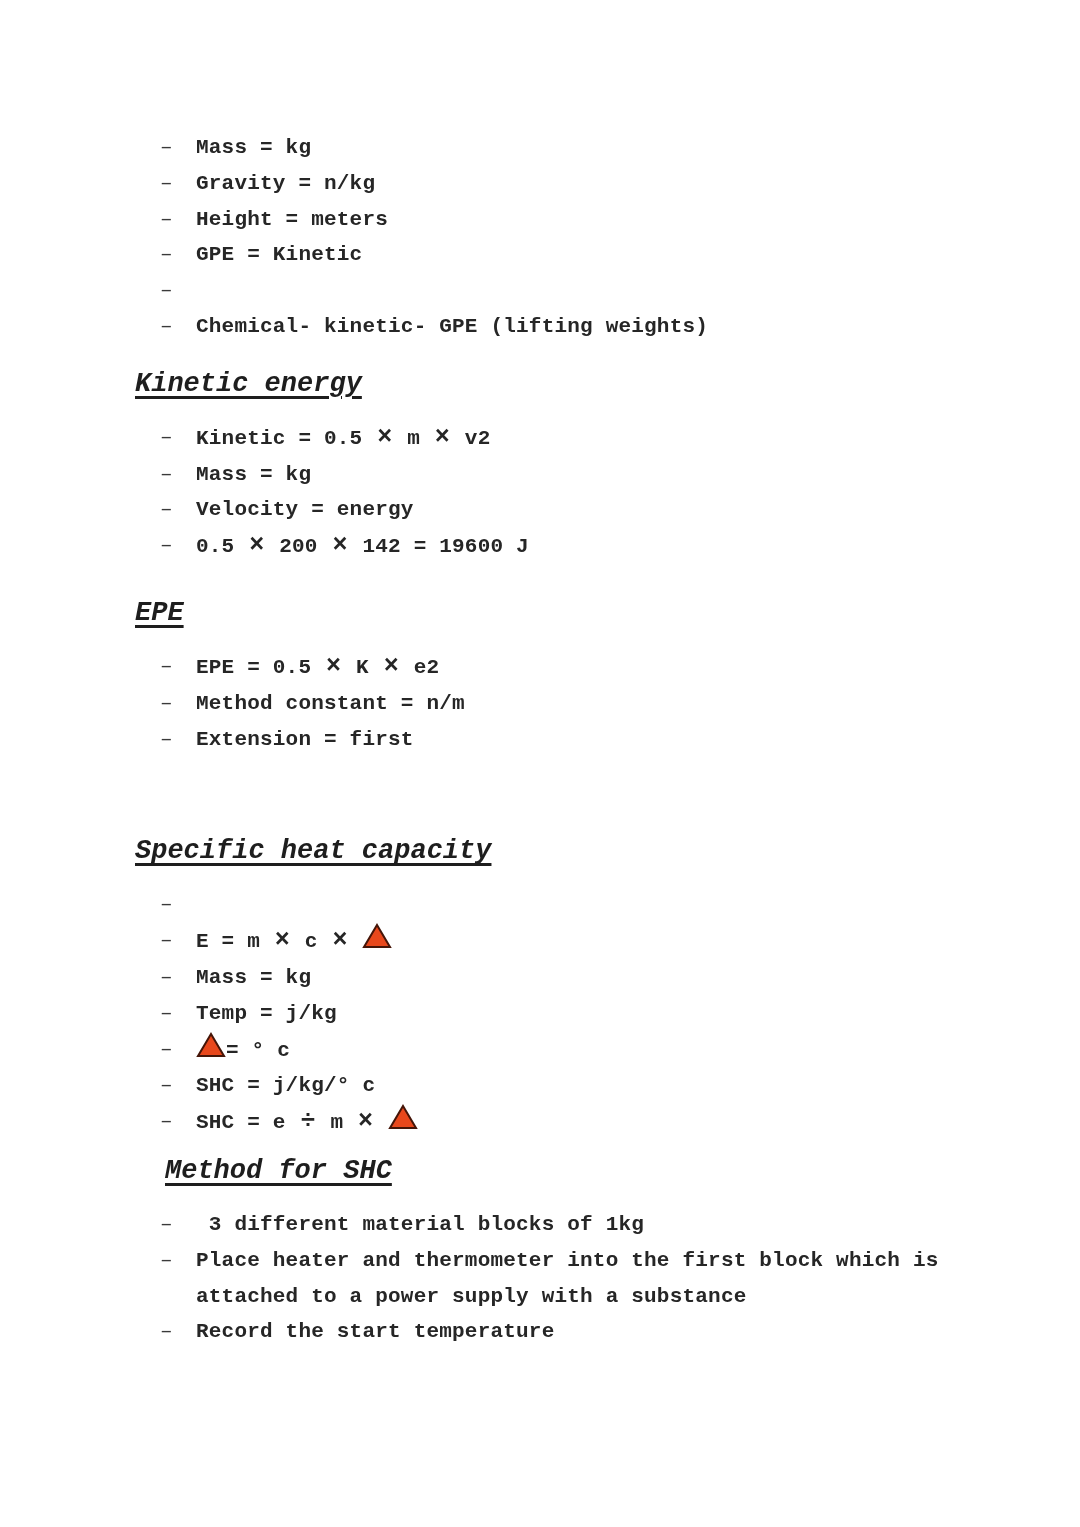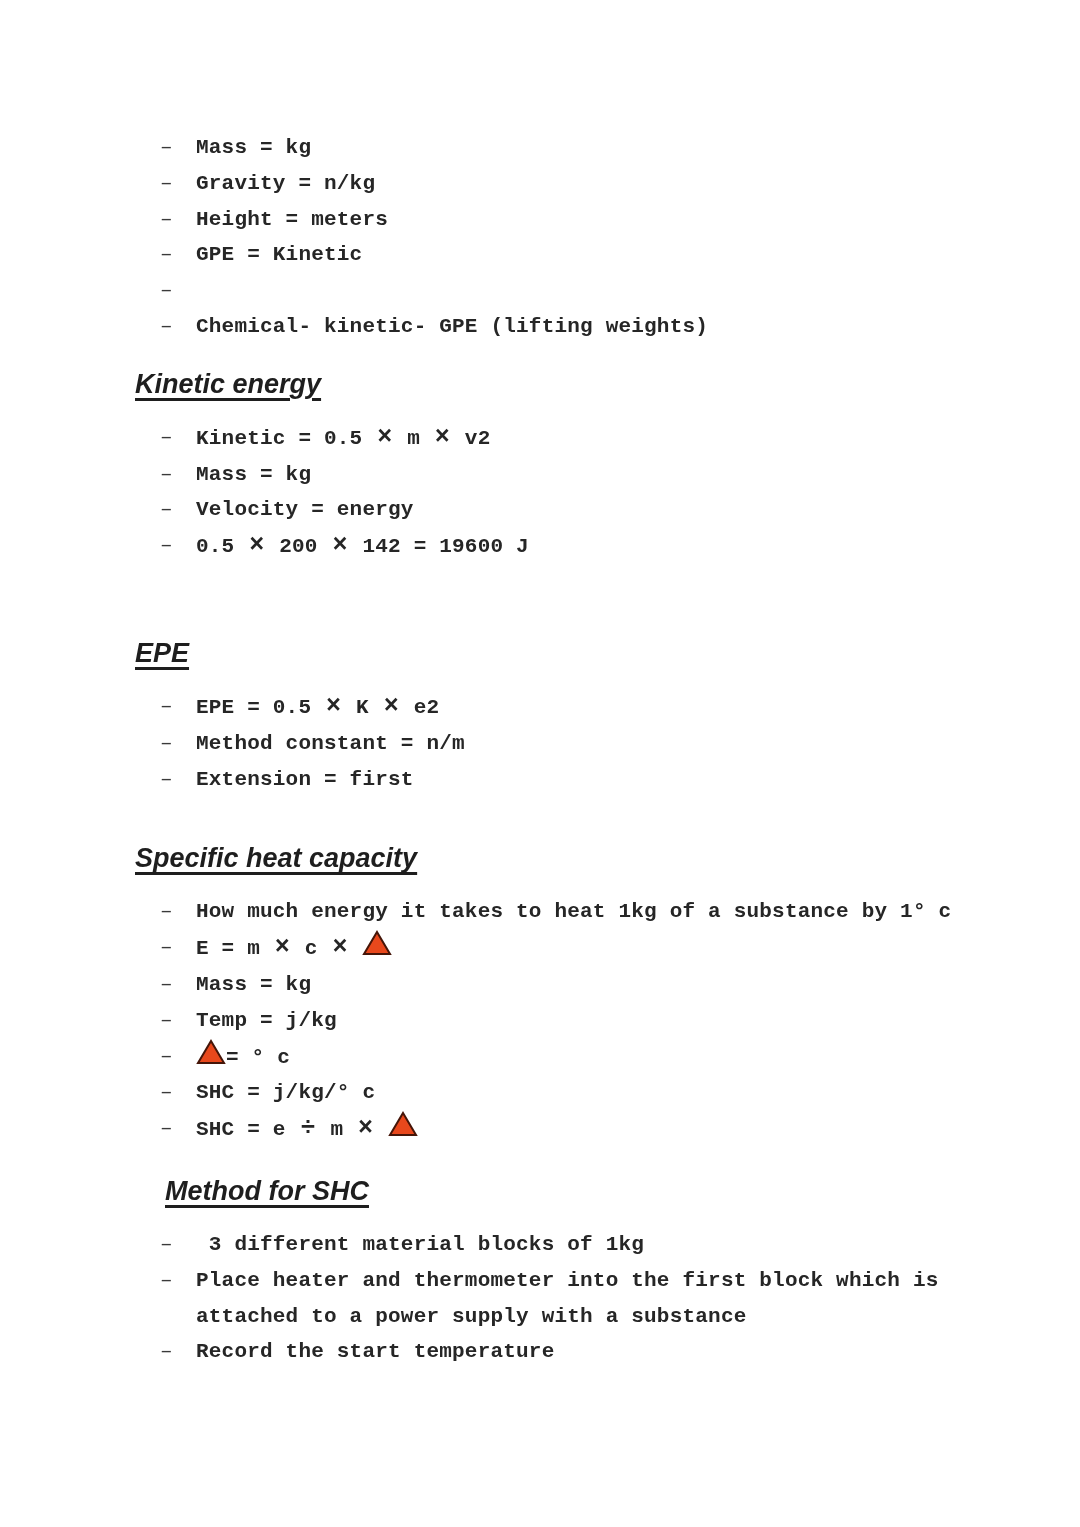--- a/index.html
+++ b/index.html
@@ -18,27 +18,27 @@
     width: 1080px;
     height: 1527px;
     padding-top: 130px;
     box-sizing: border-box;
     background: #ffffff;
   }
   section { margin: 0; }
   
   .section-0 { margin-top: 0; }
   .section-1 { margin-top: 19px; }
-  .section-2 { margin-top: 68px; }
-  .section-3 { margin-top: 41px; }
-  .section-4 { margin-top: 23px; }
+  .section-2 { margin-top: 28px; }
+  .section-3 { margin-top: 74px; }
+  .section-4 { margin-top: 10px; }
 
   h2.heading {
     margin: 0 0 16px 135px;
-    font-family: Liberation Sans, sans-serif;
+    font-family: Liberation Mono, monospace;
     font-style: italic;
     font-weight: 700;
     font-size: 27px;
     line-height: 40px;
     color: #1e1e1e;
     text-decoration: underline;
     text-decoration-thickness: 2.5px;
     text-underline-offset: 5px;
   }
   h2.heading.lvl2 { margin-left: 165px; }
@@ -144,21 +144,20 @@
             <span class="dash">–</span>
             <span class="txt">Extension = first</span>
           </li>
         </ul>
       </section>
       <section class="section section-3">
         <h2 class="heading">Specific heat capacity</h2>
         <ul class="bullets">
           <li>
             <span class="dash">–</span>
-            <span class="txt">How much energy it takes to heat 1kg of a substance by 1° c</span>
           </li>
           <li>
             <span class="dash">–</span>
             <span class="txt">E = m <span class="op">×</span> c <span class="op">×</span> <span class="tri"><svg width="30" height="26" viewBox="0 0 30 26">
                   <polygon points="15,2 28,24 2,24" fill="#e8481c" stroke="#451508" stroke-width="2"></polygon>
                 </svg></span></span>
           </li>
           <li>
             <span class="dash">–</span>
             <span class="txt">Mass = kg</span>

